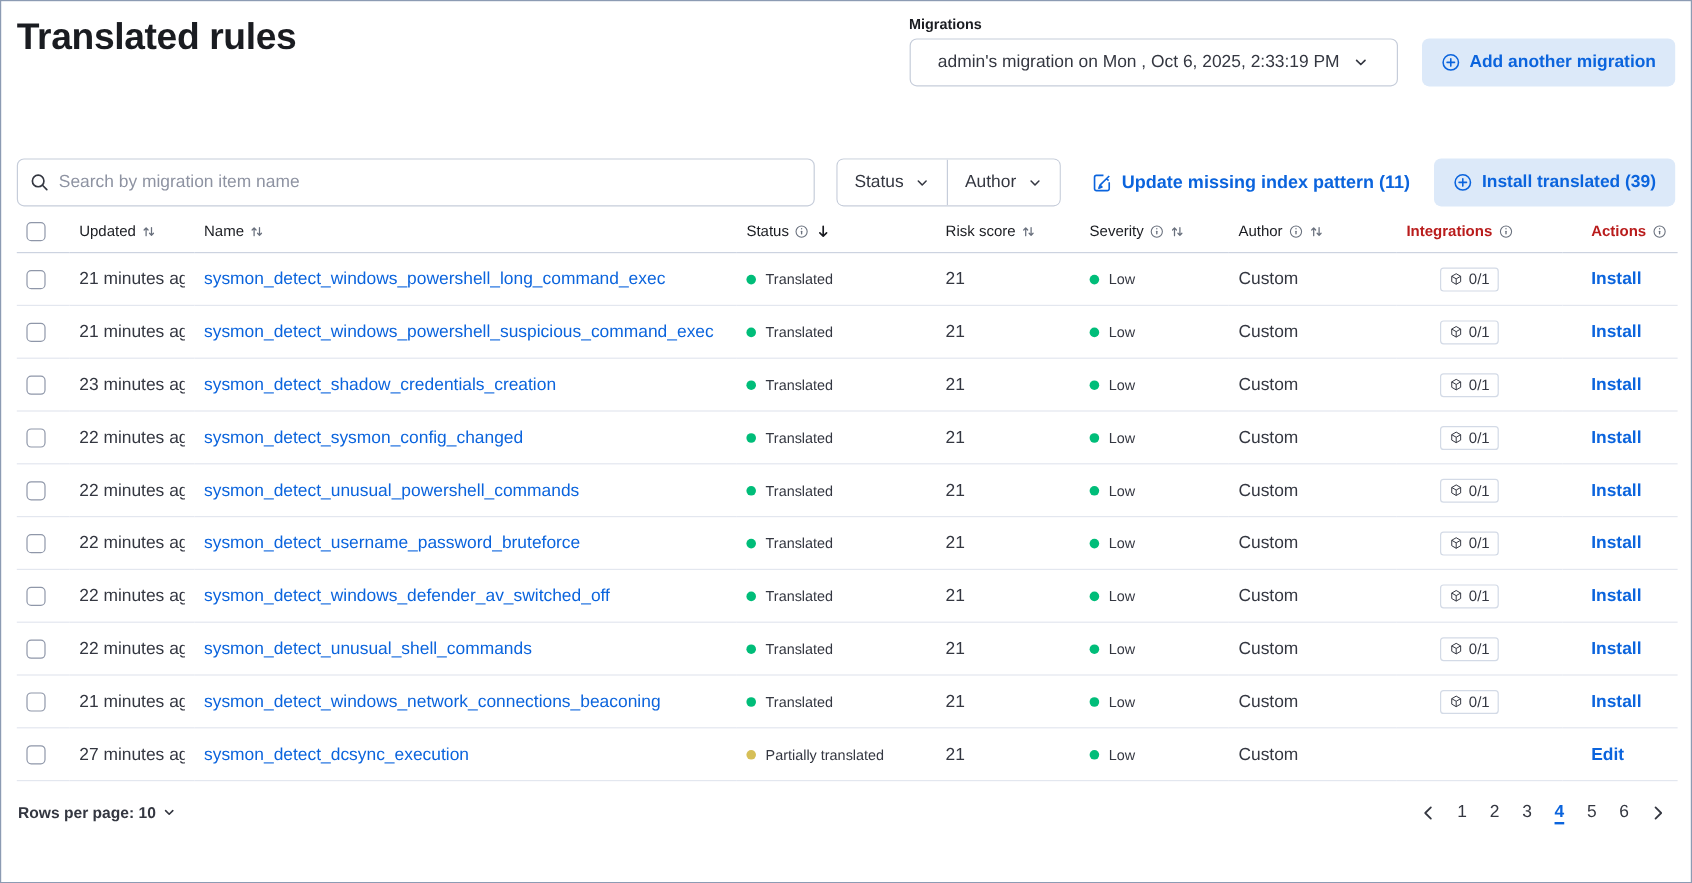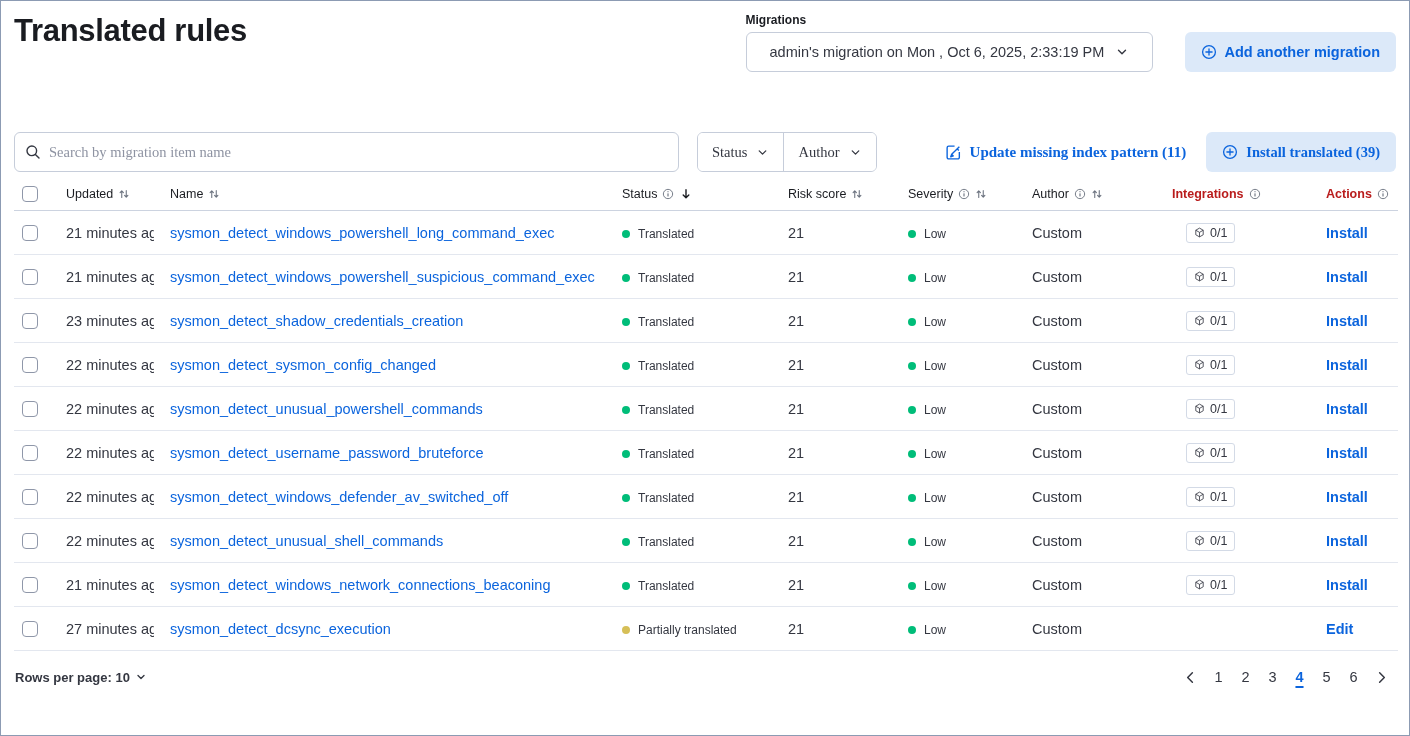--- a/index.html
+++ b/index.html
@@ -6,34 +6,34 @@
   html,body { background:#eef1f5; }
   body { font-family: "Liberation Sans","DejaVu Sans",sans-serif; color:#1a1c21; }
   .page {
     width:1410px; height:736px; background:#fff;
     border:1px solid #8c9bb3; padding:12px 13px 0;
     display:flex; flex-direction:column; overflow:hidden;
   }
   
   .top-bar { display:flex; align-items:flex-start; }
   .page-title { font-size:31px; font-weight:700; letter-spacing:-.3px; color:#1a1c21; }
-  .migrations-area { margin-left:auto; display:flex; align-items:flex-end; gap:32px; }
+  .migrations-area { margin-left:auto; display:flex; align-items:flex-end; gap:20px; }
   .field-label { display:block; font-size:12px; font-weight:700; margin-bottom:5px; color:#1a1c21; }
   .select {
     width:407px; height:40px; border:1px solid #c6cdda; border-radius:6px; background:#fff;
     display:flex; align-items:center; padding:0 23px; font-size:14.5px; color:#343741; cursor:pointer;
   }
   .select .chev { margin-left:auto; display:flex; color:#343741; }
   .btn {
     height:40px; border:none; border-radius:6px; display:inline-flex; align-items:center; gap:8px;
     font-family:inherit; font-size:14.5px; font-weight:600; cursor:pointer; padding:0 16px; white-space:nowrap;
   }
   .btn-light { background:#dce9f9; color:#0b64dd; }
   
-  .toolbar { display:flex; align-items:center; margin-top:60px;font-family:Liberation Serif, serif; }
+  .toolbar { display:flex; align-items:center; margin-top:60px; }
   .search-box {
     width:665px; height:40px; border:1px solid #c6cdda; border-radius:6px; background:#fff;
     display:flex; align-items:center; gap:8px; padding:0 10px;
   }
   .search-box input { flex:1; border:none; outline:none; font-family:inherit; font-size:14.5px; color:#343741; background:transparent; }
   .search-box input::placeholder { color:#8e93a2; }
   .filter-group { display:flex; height:40px; margin-left:18px; border:1px solid #c6cdda; border-radius:6px; overflow:hidden; background:#fff; }
   .filter-btn {
     display:inline-flex; align-items:center; gap:9px; padding:0 14px; background:#fff; border:none;
     font-family:inherit; font-size:14.5px; color:#343741; cursor:pointer;
@@ -59,21 +59,21 @@
   tbody td { height:44px; border-bottom:1px solid #e3e7ef; padding:0 8px; font-size:14.5px; color:#343741; vertical-align:middle; }
   .checkbox { width:16px; height:16px; border:1px solid #8f97a9; border-radius:4px; background:#fff; display:inline-block; cursor:pointer; vertical-align:middle; }
   .clip { display:block; white-space:nowrap; overflow:hidden; }
   .col-updated .clip { text-overflow:clip; }
   .name-link { color:#0b64dd; text-decoration:none; font-weight:500; text-overflow:ellipsis; }
   .health { display:inline-flex; align-items:center; gap:8px; font-size:12px; color:#343741; }
   .dot { width:8px; height:8px; border-radius:50%; display:inline-block; flex:0 0 auto; }
   .dot.success { background:#00bd79; }
   .dot.warning { background:#d6bf57; }
   .int-badge {
-    display:inline-flex; align-items:center; gap:5px; margin-left:14px; padding:2px 7px;
+    display:inline-flex; align-items:center; gap:5px; margin-left:28px; padding:2px 7px;
     border:1px solid #d3dae6; border-radius:3px; background:#fff; font-size:12.5px; color:#343741; cursor:pointer;
   }
   .col-actions { padding-left:24px !important; }
   th.col-actions { padding-left:24px !important; }
   .action-link { color:#0b64dd; text-decoration:none; font-weight:600; }
   
   .footer { display:flex; align-items:center; padding:13px 1px 14px; }
   .rows-per-page {
     background:none; border:none; font-family:inherit; font-size:13px; font-weight:600; color:#343741;
     display:inline-flex; align-items:center; gap:5px; cursor:pointer;

